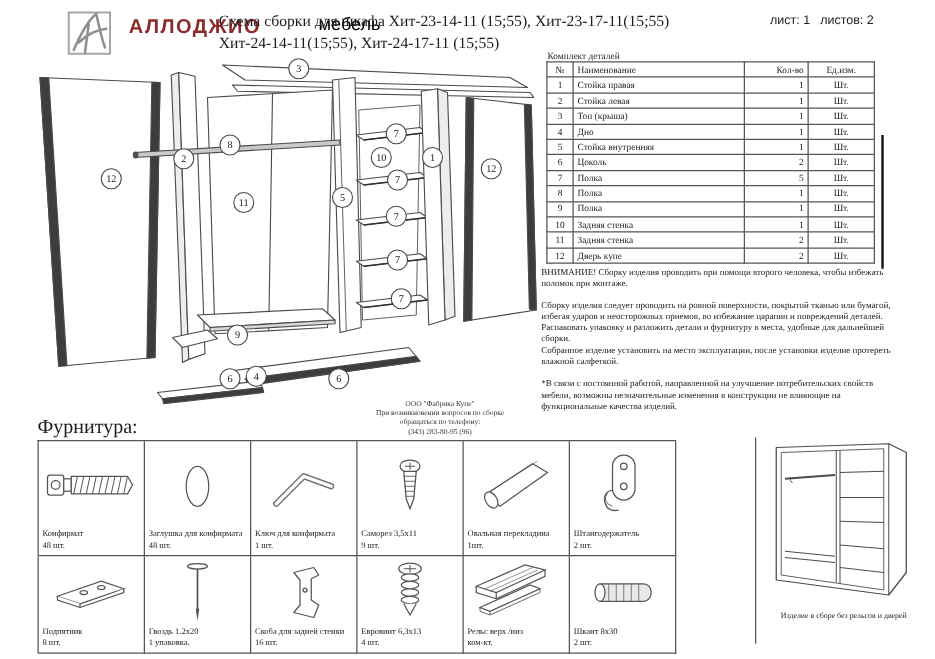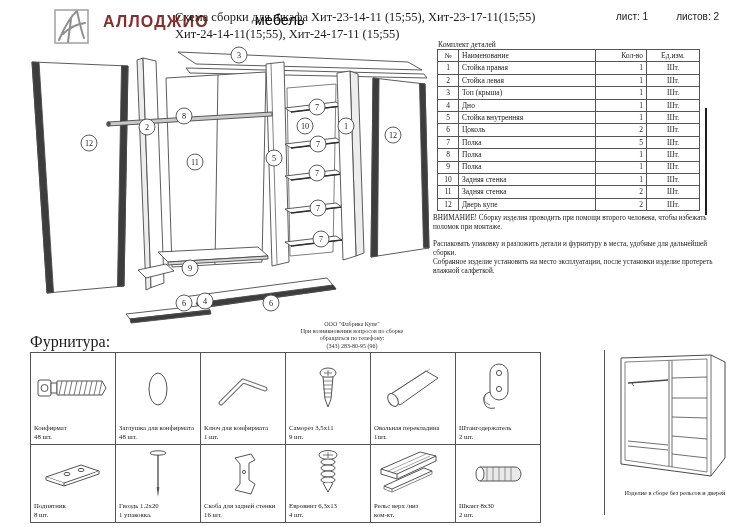--- a/index.html
+++ b/index.html
@@ -5,21 +5,21 @@
   html,body{margin:0;padding:0;background:#fff;}
   .page{position:relative;width:748px;height:527px;background:#fff;overflow:hidden;
         font-family:"Liberation Serif",serif;color:#1b1b1b;}
 
   
   .logo{position:absolute;left:50px;top:7px;display:flex;gap:7px;align-items:flex-start;}
   .logo-text{display:flex;flex-direction:row;margin-top:6px;}
   .brand{font-family:"Liberation Sans",sans-serif;font-weight:bold;font-size:16px;letter-spacing:1.2px;}
   .brand-sub{font-family:"Liberation Sans",sans-serif;font-size:14.5px;margin-left:46px;margin-top:-1px;}
   .title{position:absolute;left:175px;top:9px;width:388px;text-align:left;font-size:12.5px;line-height:1.32;}
-  .sheetinfo{position:absolute;left:616px;top:11px;display:flex;gap:28px;
+  .sheetinfo{position:absolute;left:616px;top:11px;display:flex;gap:8px;
              font-family:"Liberation Sans",sans-serif;font-size:10px;color:#222;}
 
   
   .parts-caption{position:absolute;left:438px;top:40px;font-size:7.5px;}
   .parts-table{position:absolute;left:437px;top:49px;border-collapse:collapse;font-size:7.5px;}
   .parts-table th,.parts-table td{border:1px solid #555;padding:0 3px;height:11.4px;line-height:1;
                                   font-weight:normal;white-space:nowrap;}
   .col-num{width:14px;text-align:center;}
   .col-name{width:130px;text-align:left;}
   .col-qty{width:44px;text-align:right;}
@@ -161,22 +161,26 @@
           <td class="col-unit">Шт.</td>
         </tr>
       </tbody>
   </table>
 
   <div class="notes">
       <div class="note-para">
         <div>ВНИМАНИЕ! Сборку изделия проводить при помощи второго человека, чтобы избежать поломок при монтаже.</div>
       </div>
       <div class="note-para">
+        <div>Сборку изделия следует проводить на ровной поверхности, покрытой тканью или бумагой, избегая ударов и неосторожных приемов, во избежание царапин и повреждений деталей.</div>
         <div>Распаковать упаковку и разложить детали и фурнитуру в места, удобные для дальнейшей сборки.</div>
         <div>Собранное изделие установить на место эксплуатации, после установки изделие протереть влажной салфеткой.</div>
+      </div>
+      <div class="note-para">
+        <div>*В связи с постоянной работой, направленной на улучшение потребительских свойств мебели, возможны незначительные изменения в конструкции не влияющие на функциональные качества изделий.</div>
       </div>
     </div>
 
   <div class="edge-mark"></div>
 
   <svg class="diagram-svg" width="420" height="310" viewBox="20 45 420 310">
     <g fill="#fff" stroke="#4a4a4a" stroke-width="0.9" stroke-linejoin="round">
 
       <path d="M178 52 L408 62 L422 70 L196 64 Z"></path>
       <path d="M186 68 L424 74 L427 78 L190 73 Z"></path>

